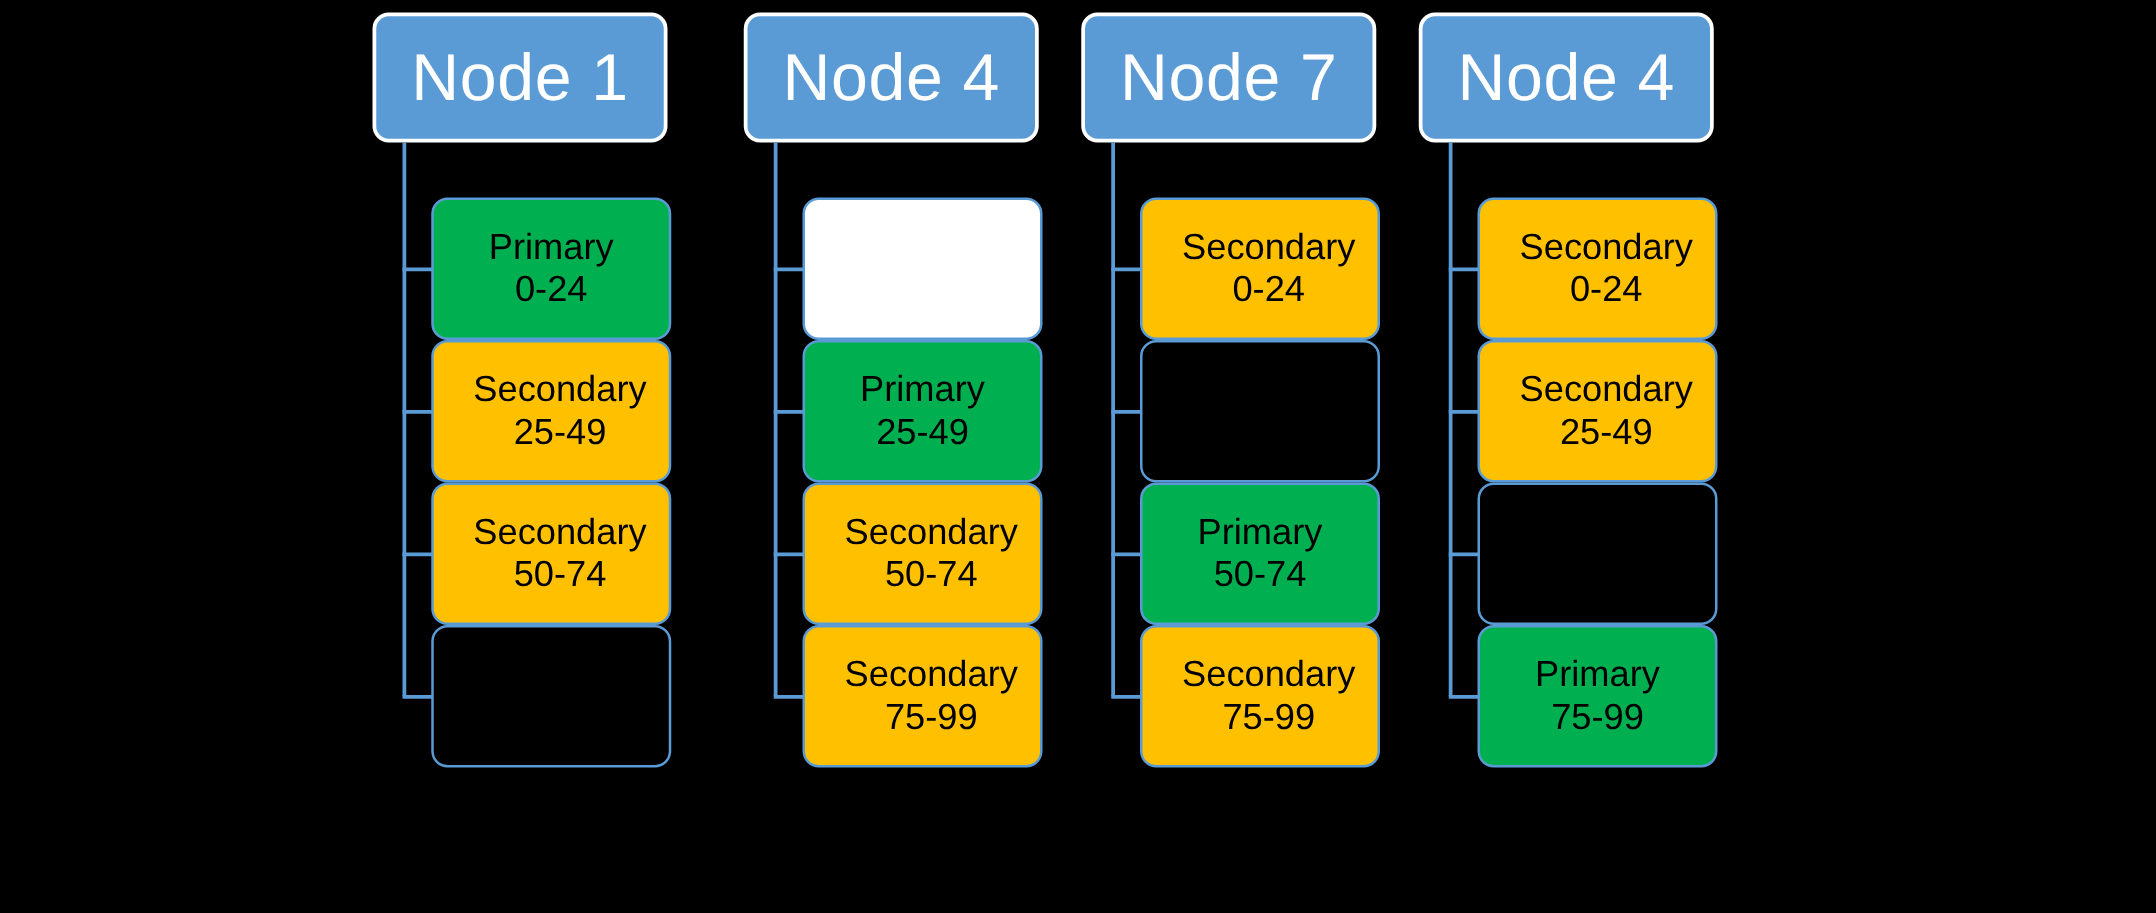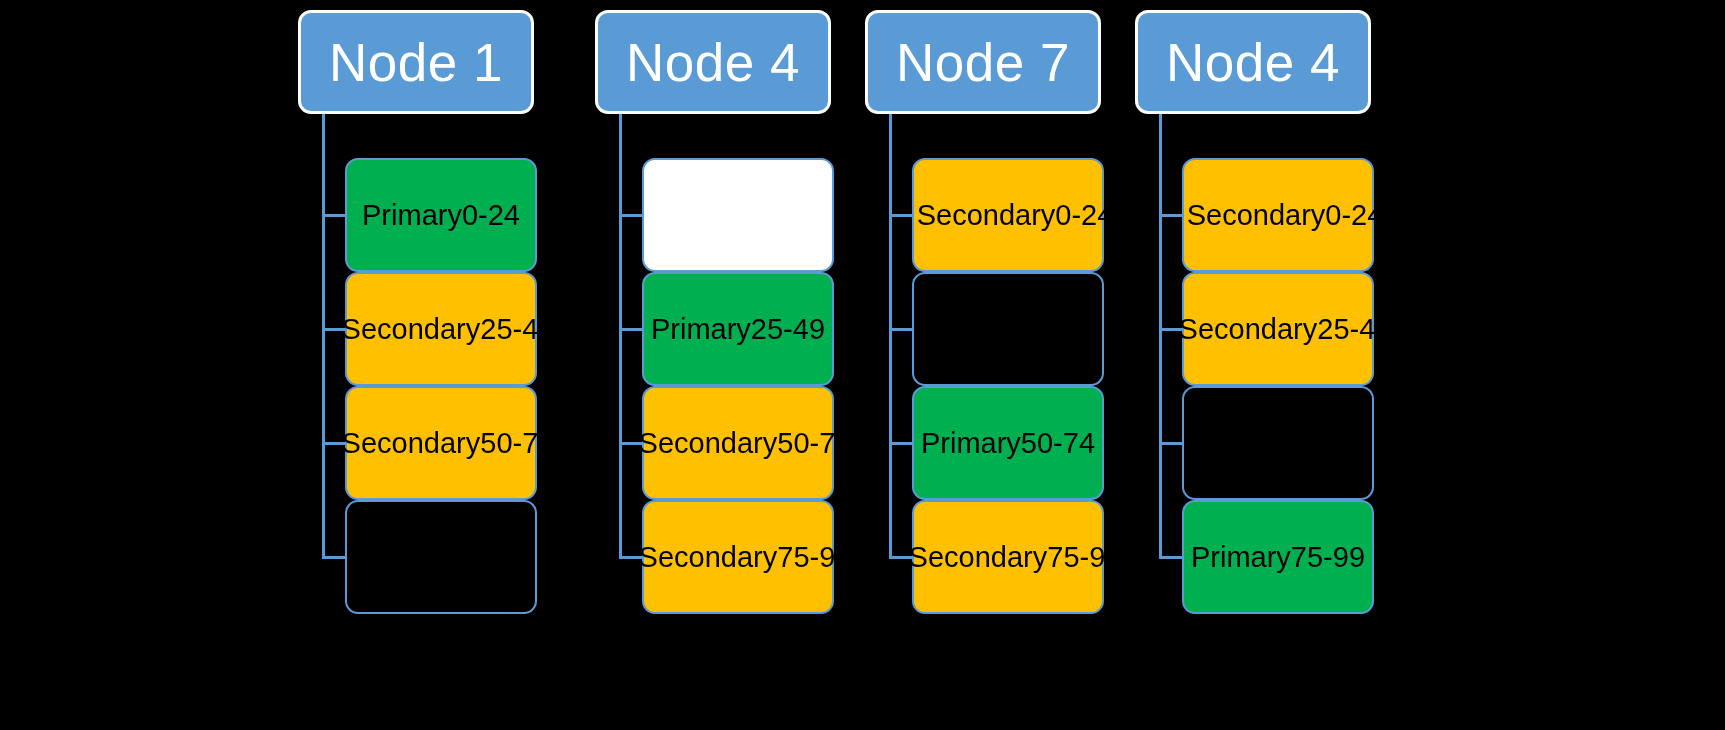--- a/index.html
+++ b/index.html
@@ -68,21 +68,21 @@
   
   .slot {
     position: absolute;
     left: 75px;
     width: 192px;
     height: 114px;
     box-sizing: border-box;
     border: 2px solid #5B9BD5;
     border-radius: 13px;
     display: flex;
-    flex-direction: row;
+    flex-direction: column;
     align-items: center;
     justify-content: center;
     color: #000000;
     font-size: 29px;
     line-height: 1.18;
     white-space: nowrap;
   }
   .slot.green  { background: #00B050; }
   .slot.amber  { background: #FFC000; padding-left: 14px; }
   .slot.white  { background: #FFFFFF; }

